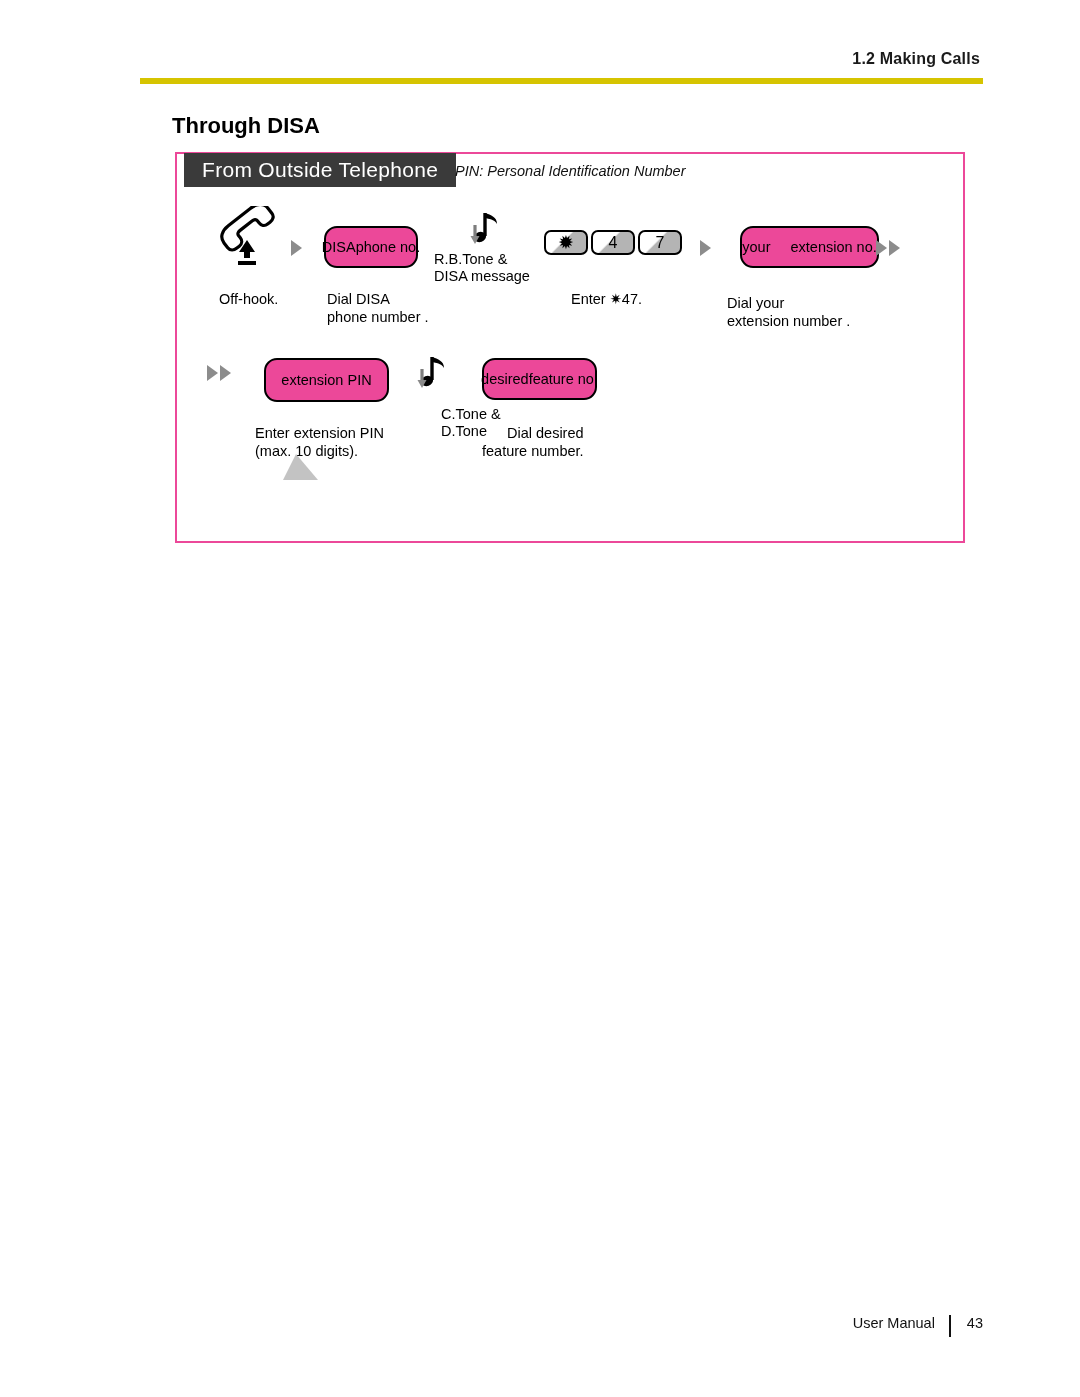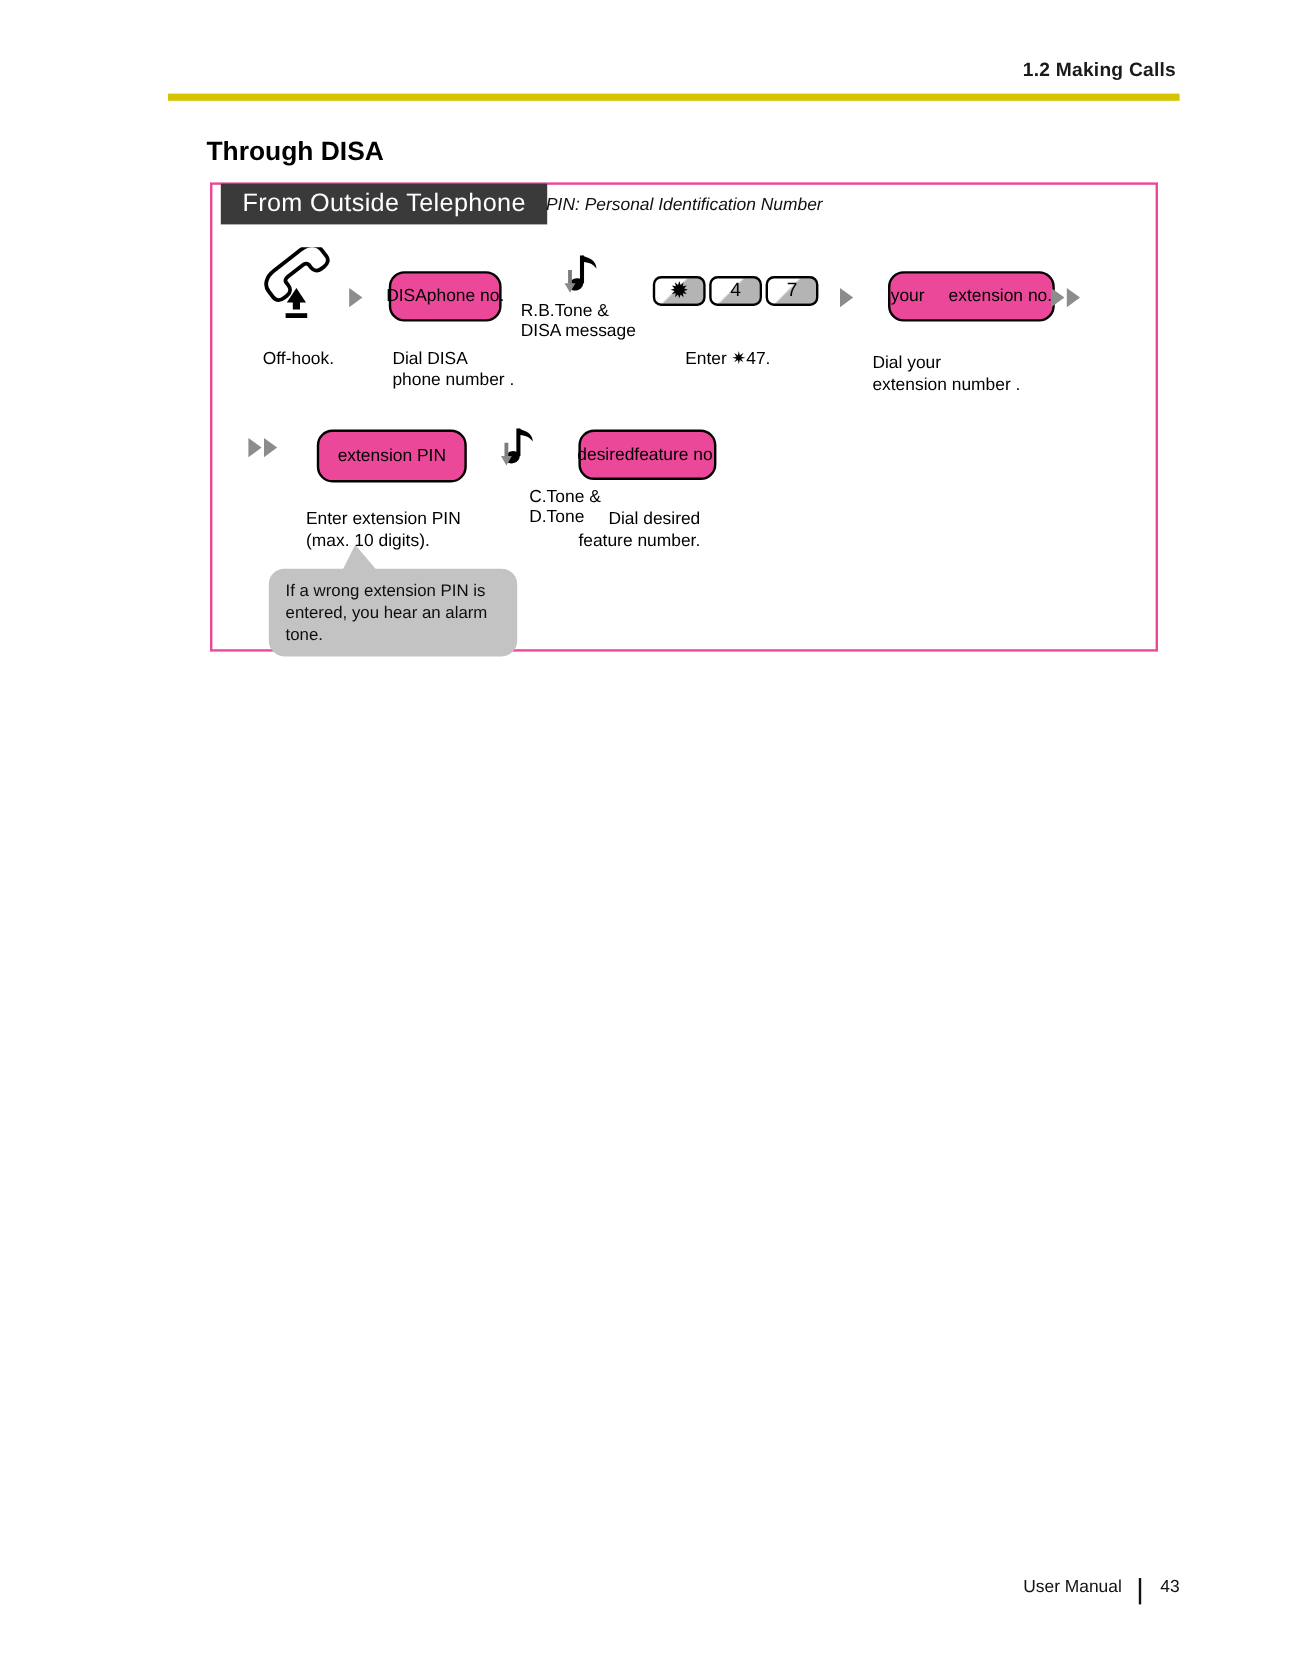--- a/index.html
+++ b/index.html
@@ -295,22 +295,20 @@
     <span>desired</span>
     <span>feature no.</span>
   </div>
 
   <div class="caption" style="left:78px; top:270px;">Enter extension PIN
 (max. 10 digits).</div>
   <div class="caption" style="left:305px; top:270px;text-align:right;">Dial desired
 feature number.</div>
 
   <div class="bubble-tail" style="left:106px; top:300px;"></div>
-  <div class="bubble" style="left:47px; top:320px; width:207px;">If a wrong extension PIN is
-entered, you hear an alarm tone.</div>
 
 </div>
 
 <div class="footer">
   <span>User Manual</span>
   <span class="footer-sep"></span>
   <span>43</span>
 </div>
 
 </body></html>

